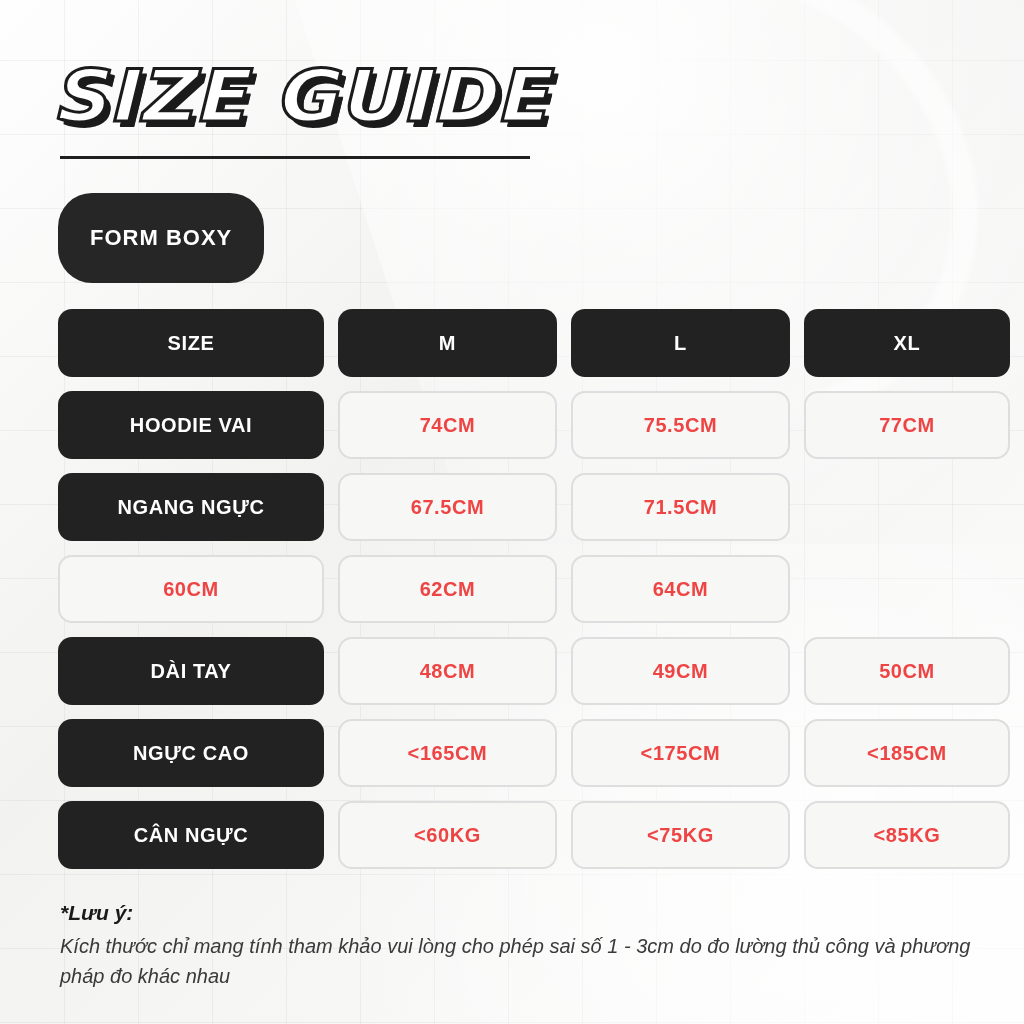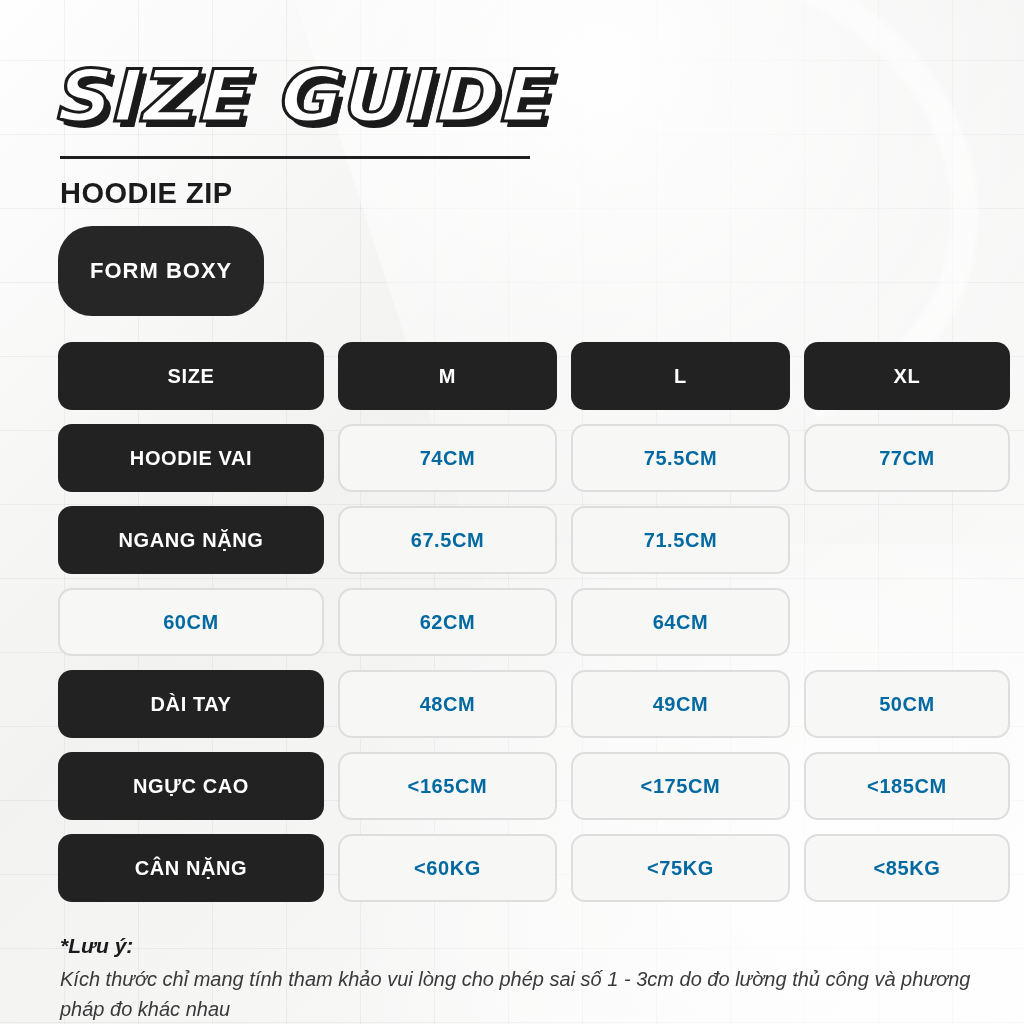--- a/index.html
+++ b/index.html
@@ -133,21 +133,21 @@
     font-size: 20px;
     font-weight: 800;
     letter-spacing: 0.6px;
   }
   .cell.dark {
     background: #222222;
     color: #ffffff;
   }
   .cell.light {
     background: #f7f7f6;
-    color: #0369a1;
+    color: #ef4444;
     border: 2px solid #dedede;
   }
 
   
   .note {
     margin-top: 32px;
     margin-left: 2px;
     max-width: 940px;
   }
   .note-title {
@@ -175,42 +175,41 @@
 </div>
 
 <div class="page">
 
   <div class="title-wrap">
     <div class="title">SIZE GUIDE</div>
   </div>
 
   <div class="divider"></div>
 
-  <div class="subtitle">HOODIE ZIP</div>
 
   <div class="form-badge">FORM BOXY</div>
 
   <div class="table">
 
     <div class="row">
       <div class="cell dark">SIZE</div>
       <div class="cell dark">M</div>
       <div class="cell dark">L</div>
       <div class="cell dark">XL</div>
     </div>
 
     <div class="row">
       <div class="cell dark">HOODIE VAI</div>
       <div class="cell light">74CM</div>
       <div class="cell light">75.5CM</div>
       <div class="cell light">77CM</div>
     </div>
 
     <div class="row">
-      <div class="cell dark">NGANG NẶNG</div>
+      <div class="cell dark">NGANG NGỰC</div>
       <div class="cell light">67.5CM</div>
       <div class="cell light">71.5CM</div>
     </div>
 
     <div class="row">
       <div class="cell light">60CM</div>
       <div class="cell light">62CM</div>
       <div class="cell light">64CM</div>
     </div>
 
@@ -222,21 +221,21 @@
     </div>
 
     <div class="row">
       <div class="cell dark">NGỰC CAO</div>
       <div class="cell light">&lt;165CM</div>
       <div class="cell light">&lt;175CM</div>
       <div class="cell light">&lt;185CM</div>
     </div>
 
     <div class="row">
-      <div class="cell dark">CÂN NẶNG</div>
+      <div class="cell dark">CÂN NGỰC</div>
       <div class="cell light">&lt;60KG</div>
       <div class="cell light">&lt;75KG</div>
       <div class="cell light">&lt;85KG</div>
     </div>
 
   </div>
 
   <div class="note">
     <div class="note-title">*Lưu ý:</div>
     <div class="note-body">Kích thước chỉ mang tính tham khảo vui lòng cho phép sai số 1 - 3cm do đo lường thủ công và phương pháp đo khác nhau</div>

